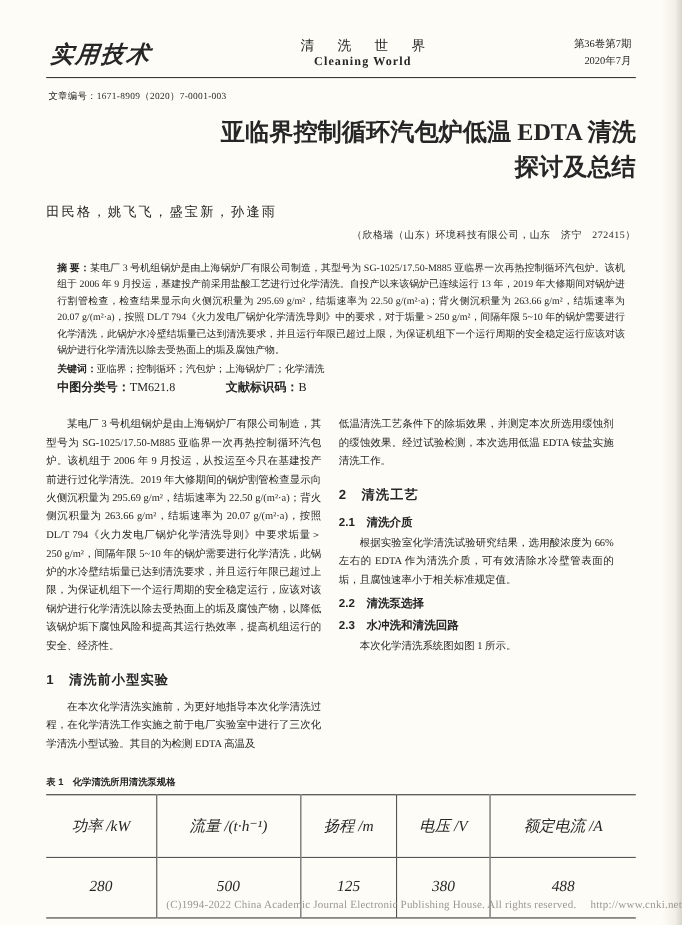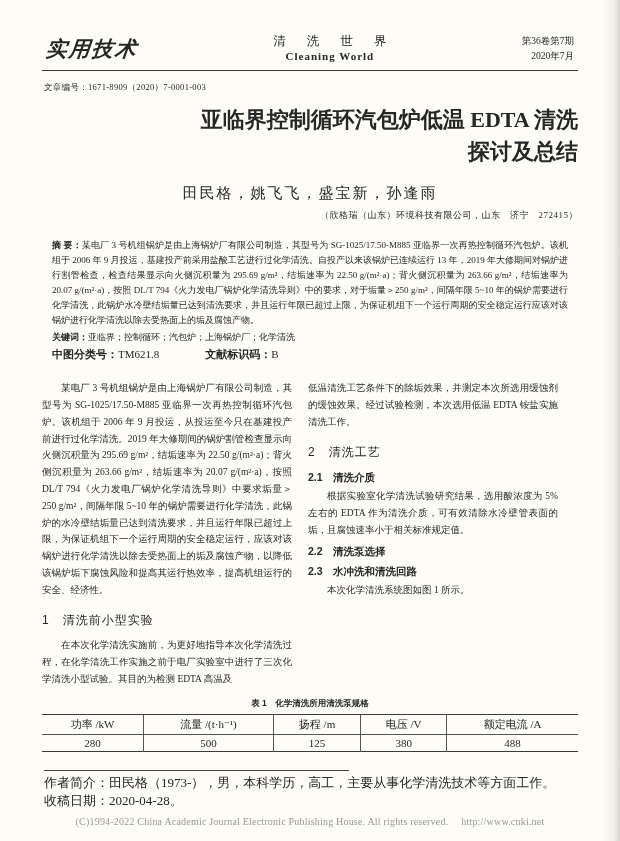--- a/index.html
+++ b/index.html
@@ -21,57 +21,58 @@
             transform:skewX(-6deg); white-space:nowrap; }
   .jcenter { text-align:center; line-height:1.25; }
   .jcn { font-size:12.5px; letter-spacing:9px; text-indent:9px; }
   .jen { font-size:11px; font-weight:bold; letter-spacing:1px; }
   .jissue { text-align:right; font-size:9.5px; line-height:1.5; white-space:nowrap; }
   .jrule { border:none; border-top:1.6px solid #3a3a3a; margin:7px 0 0 0; }
 
   
   .artno { font-size:8.5px; margin:11px 0 0 2px; letter-spacing:.3px; }
   .title { text-align:right; font-size:22px; font-weight:bold; line-height:1.45; margin-top:10px; }
-  .authors { text-align:center; font-size:15px; letter-spacing:2px; margin-top:16px; }
+  .authors { text-align:left; font-size:12px; letter-spacing:2px; margin-top:16px; }
   .affil { text-align:right; font-size:9px; margin-top:6px; letter-spacing:.5px; }
 
   .abstract { margin:16px 10px 0 10px; font-size:9px; line-height:15px; text-align:justify; }
   .abstract .lbl, .kw .lbl, .clc .lbl { font-weight:bold; font-family:Liberation Serif, serif; }
   .kw { margin:2px 10px 0 10px; font-size:9px; line-height:15px; }
   .clc { margin:2px 10px 0 10px; font-size:11px; line-height:15px; }
   .clc .gap { display:inline-block; width:46px; }
 
   
   .cols { display:flex; gap:16px; margin-top:18px; }
   .col { width:250px; font-size:9.5px; line-height:16.8px; text-align:justify; }
   .col p { text-indent:2em; }
-  h2.sec { font-size:12px; font-weight:normal; margin:13px 0 9px 0;
+  h2.sec { font-size:12px; font-weight:bold; margin:13px 0 9px 0;
            font-family:"Liberation Sans","DejaVu Sans",sans-serif; letter-spacing:1px;}
   h3.sub { font-size:10.5px; font-weight:bold; margin:4px 0 2px 0;
            font-family:"Liberation Sans","DejaVu Sans",sans-serif; }
 
   
-  .tblcap { text-align:center; font-size:8.5px; font-weight:bold; margin-top:10px;
+  .tblcap { font-size:8.5px; font-weight:bold; margin-top:20px;
             font-family:"Liberation Sans","DejaVu Sans",sans-serif; }
   table.spec { width:100%; border-collapse:collapse; margin-top:4px;
                border-top:1.3px solid #3a3a3a; border-bottom:1.3px solid #3a3a3a; }
   table.spec th, table.spec td {
-    font-size:11px; font-weight:normal; text-align:center; padding:2px 2px;
+    font-size:14px; font-weight:normal; text-align:center; padding:19px 2px;
     border-left:1px solid #555;
+    font-style:italic;
   }
   table.spec th:first-child, table.spec td:first-child { border-left:none; }
   table.spec thead tr { border-bottom:1px solid #555; }
 
   
   .fnrule { border:none; border-top:1px solid #444; width:305px; margin:18px 0 0 2px; }
   .fn { font-size:13px; line-height:13.5px; margin:5px 0 0 2px; }
 
   
   .copyright { position:absolute; left:0; bottom:12px; width:100%;
-               text-align:center; font-size:10px; color:#9a9891; letter-spacing:.2px;
+               text-align:right; font-size:10px; color:#9a9891; letter-spacing:.2px;
                font-family:"Liberation Serif","DejaVu Serif",serif; }
 </style>
 </head>
 <body>
 
 <div class="page">
   <div class="inner">
 
     <div class="jhead">
       <div class="banner">实用技术</div>
@@ -105,21 +106,21 @@
     <div class="cols">
       <div class="col">
         <p>某电厂 3 号机组锅炉是由上海锅炉厂有限公司制造，其型号为 SG-1025/17.50-M885 亚临界一次再热控制循环汽包炉。该机组于 2006 年 9 月投运，从投运至今只在基建投产前进行过化学清洗。2019 年大修期间的锅炉割管检查显示向火侧沉积量为 295.69 g/m²，结垢速率为 22.50 g/(m²·a)；背火侧沉积量为 263.66 g/m²，结垢速率为 20.07 g/(m²·a)，按照 DL/T 794《火力发电厂锅炉化学清洗导则》中要求垢量＞250 g/m²，间隔年限 5~10 年的锅炉需要进行化学清洗，此锅炉的水冷壁结垢量已达到清洗要求，并且运行年限已超过上限，为保证机组下一个运行周期的安全稳定运行，应该对该锅炉进行化学清洗以除去受热面上的垢及腐蚀产物，以降低该锅炉垢下腐蚀风险和提高其运行热效率，提高机组运行的安全、经济性。</p>
         <h2 class="sec">1　清洗前小型实验</h2>
         <p>在本次化学清洗实施前，为更好地指导本次化学清洗过程，在化学清洗工作实施之前于电厂实验室中进行了三次化学清洗小型试验。其目的为检测 EDTA 高温及</p>
       </div>
       <div class="col">
         <p style="text-indent:0">低温清洗工艺条件下的除垢效果，并测定本次所选用缓蚀剂的缓蚀效果。经过试验检测，本次选用低温 EDTA 铵盐实施清洗工作。</p>
         <h2 class="sec">2　清洗工艺</h2>
         <h3 class="sub">2.1　清洗介质</h3>
-        <p>根据实验室化学清洗试验研究结果，选用酸浓度为 5% 左右的 EDTA 作为清洗介质，可有效清除水冷壁管表面的垢，且腐蚀速率小于相关标准规定值。</p>
+        <p>根据实验室化学清洗试验研究结果，选用酸浓度为 66% 左右的 EDTA 作为清洗介质，可有效清除水冷壁管表面的垢，且腐蚀速率小于相关标准规定值。</p>
         <h3 class="sub">2.2　清洗泵选择</h3>
         <h3 class="sub">2.3　水冲洗和清洗回路</h3>
         <p>本次化学清洗系统图如图 1 所示。</p>
       </div>
     </div>
 
     <div class="tblcap">表 1　化学清洗所用清洗泵规格</div>
     <table class="spec">
       <thead>
         <tr>

